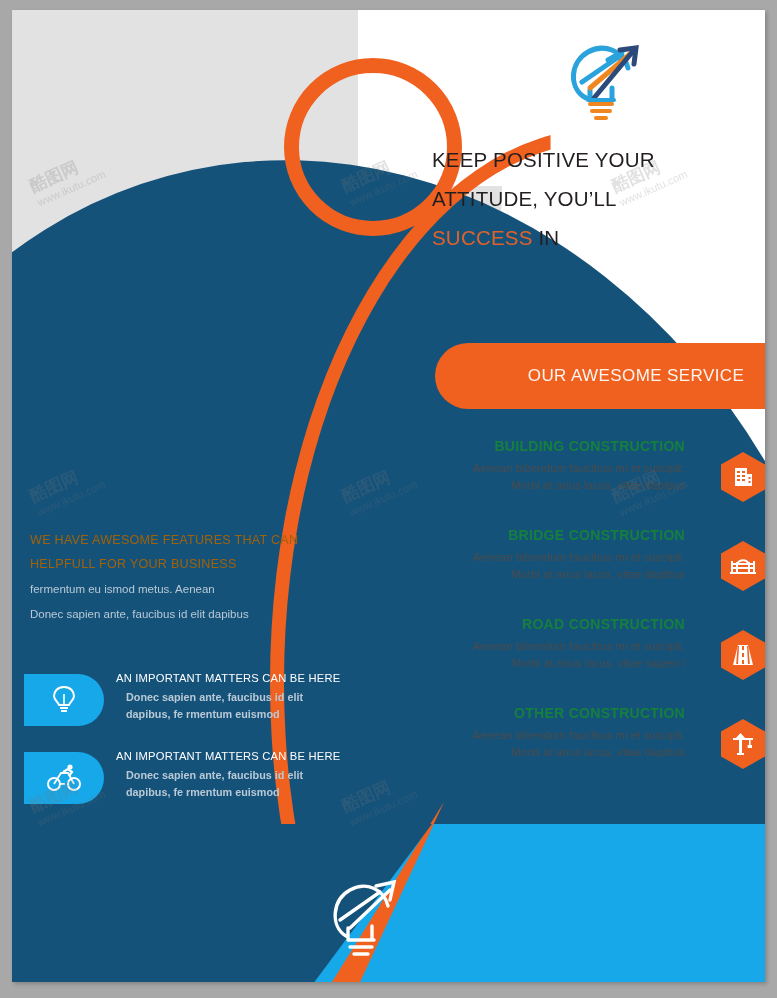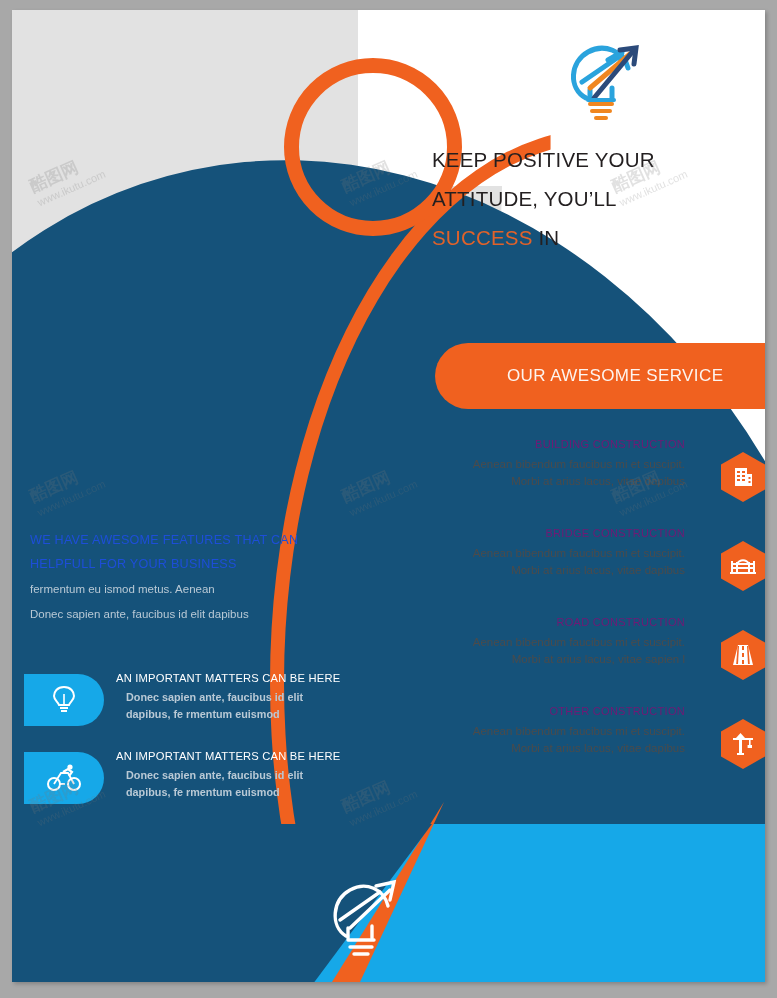--- a/index.html
+++ b/index.html
@@ -80,51 +80,51 @@
   .hl-in{color:#231f20;}
   .hl-business{color:#28a8e0;}
 
   
   .logo-top{position:absolute;left:548px;top:28px;width:82px;height:88px;}
 
   
   .service-banner{
     position:absolute;left:423px;top:333px;width:330px;height:66px;
     background:#f0611f;border-radius:33px 0 0 33px;
-    display:flex;align-items:center;
+    display:flex;align-items:center;justify-content:center;
   }
   .service-banner span{
     margin-left:72px;color:#fdf4ef;font-size:17px;letter-spacing:.4px;
   }
 
   
   .services{position:absolute;left:420px;top:428px;width:333px;}
   .service{position:relative;height:89px;}
   .service .txt{
     position:absolute;right:80px;top:0;width:240px;text-align:right;
   }
   .service h3{
-    margin:0 0 6px 0;font-size:11px;font-weight:normal;
-    letter-spacing:.3px;color:#701a75;
+    margin:0 0 6px 0;font-size:14px;font-weight:bold;
+    letter-spacing:.3px;color:#15803d;
   }
   .service p{
     margin:0;font-size:11.5px;line-height:17px;color:#4b4b4b;
   }
   .hexagon{
     position:absolute;right:0;top:14px;
     width:44px;height:50px;background:#f0611f;
     clip-path:polygon(50% 0%,100% 25%,100% 75%,50% 100%,0% 75%,0% 25%);
     display:flex;align-items:center;justify-content:center;
   }
   .hexagon svg{display:block;}
 
   
   .feat-head{
     position:absolute;left:18px;top:518px;width:330px;
-    color:#1d4ed8;font-size:12.6px;line-height:24px;letter-spacing:.25px;
+    color:#a16207;font-size:12.6px;line-height:24px;letter-spacing:.25px;
   }
   .feat-sub{
     position:absolute;left:18px;top:567px;width:300px;
     color:#b9c9d5;font-size:11.5px;line-height:25px;
   }
   .features{position:absolute;left:0px;top:660px;width:360px;}
   .feature{position:relative;height:78px;}
   .pill{
     position:absolute;left:12px;top:4px;width:80px;height:52px;
     background:#16a8e8;border-radius:0 26px 26px 0;

